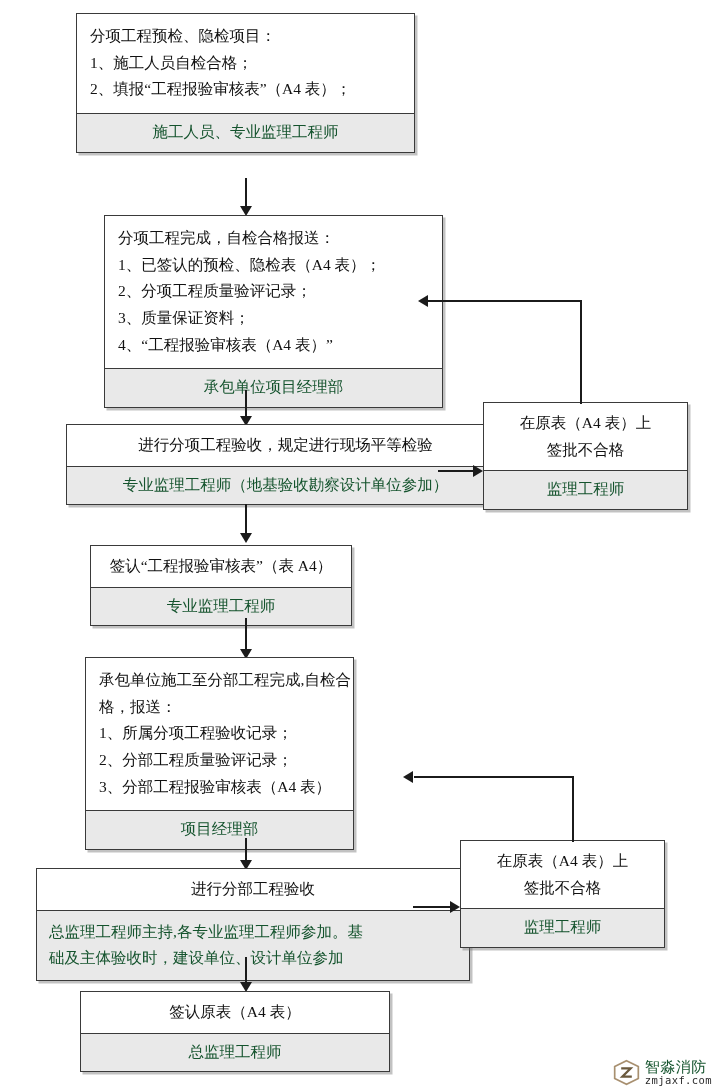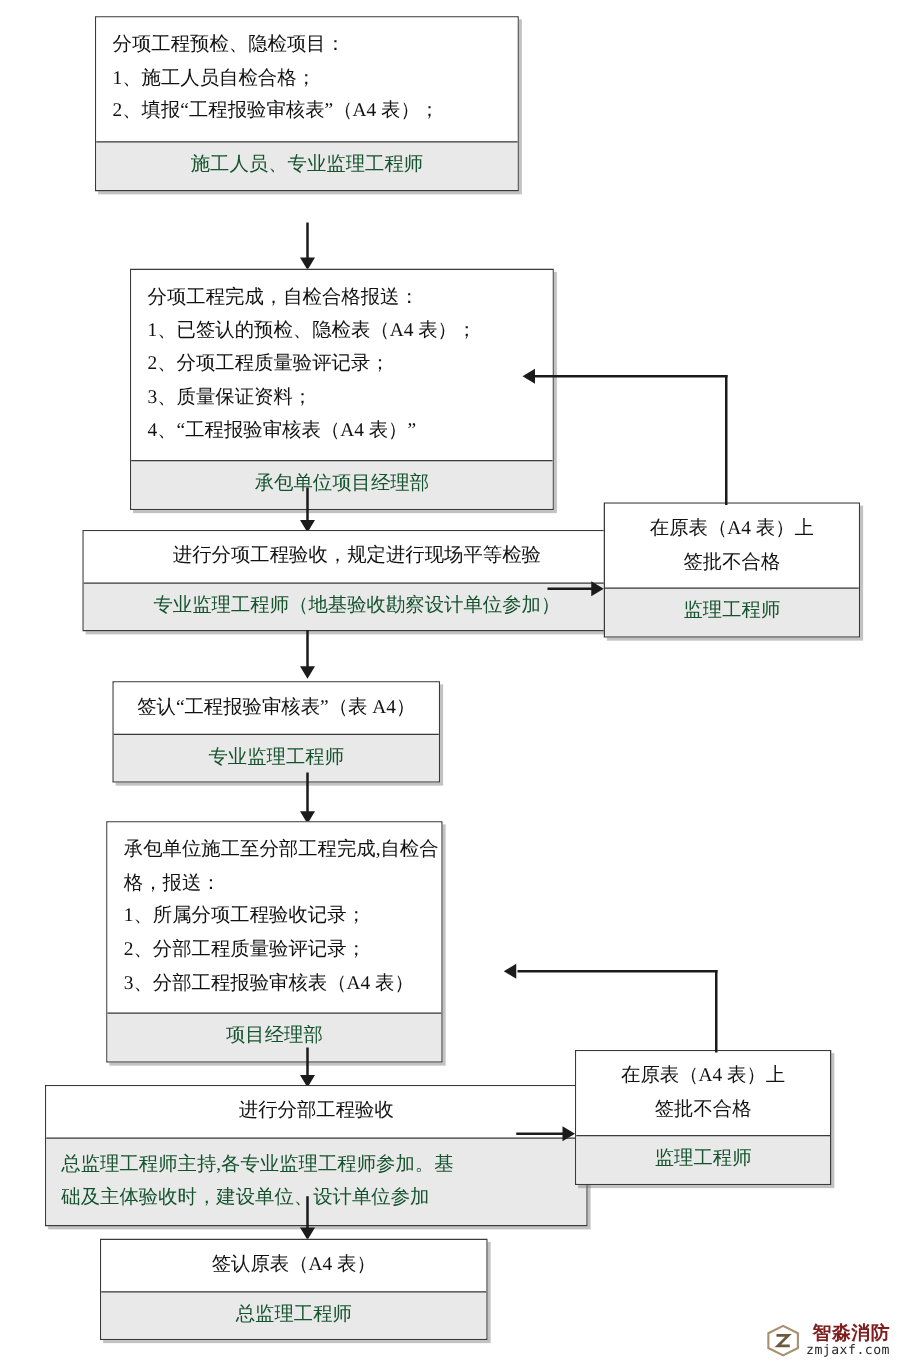--- a/index.html
+++ b/index.html
@@ -106,25 +106,24 @@
     height: 27px;
     position: relative;
   }
   #watermark .wm-text {
     display: flex;
     flex-direction: column;
     line-height: 1.05;
   }
   #watermark .wm-cn {
     font-family: "Liberation Sans", sans-serif;
-    font-weight: bold;
+    font-weight: normal;
     font-size: 15px;
-    color: #7f1d1d;
+    color: #14532d;
     letter-spacing: 0.5px;
-    text-align: right;
   }
   #watermark .wm-en {
     font-family: "DejaVu Sans Mono", monospace;
     font-size: 10.5px;
     color: #2a2a2a;
     letter-spacing: 0.4px;
   }
 </style>
 </head>
 <body>

